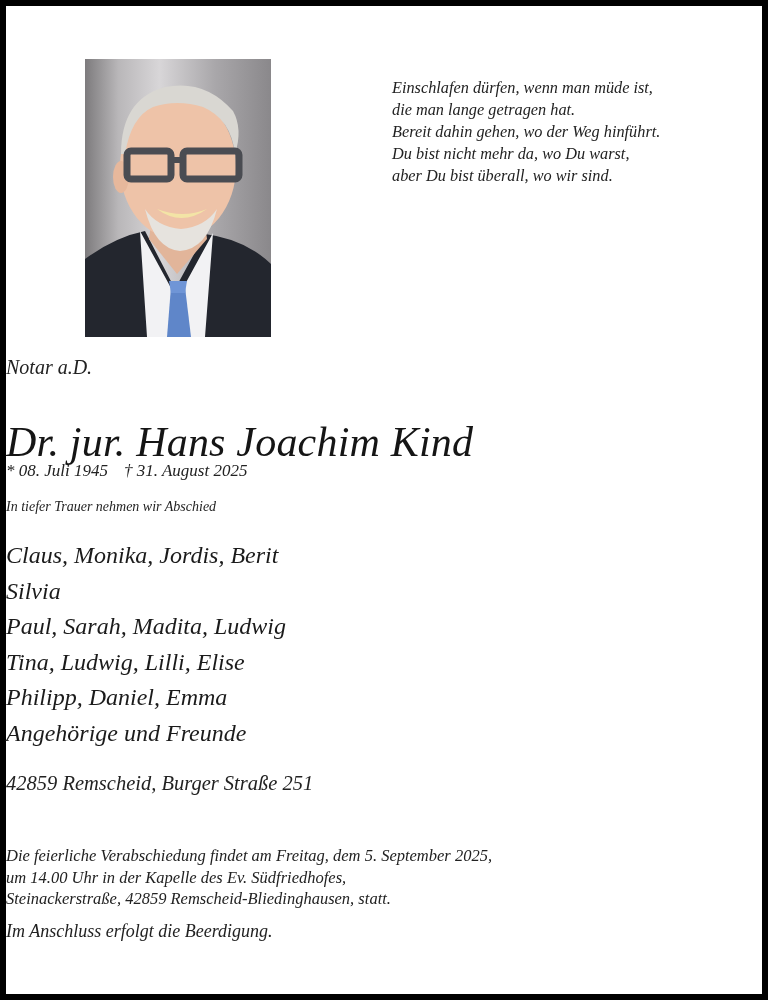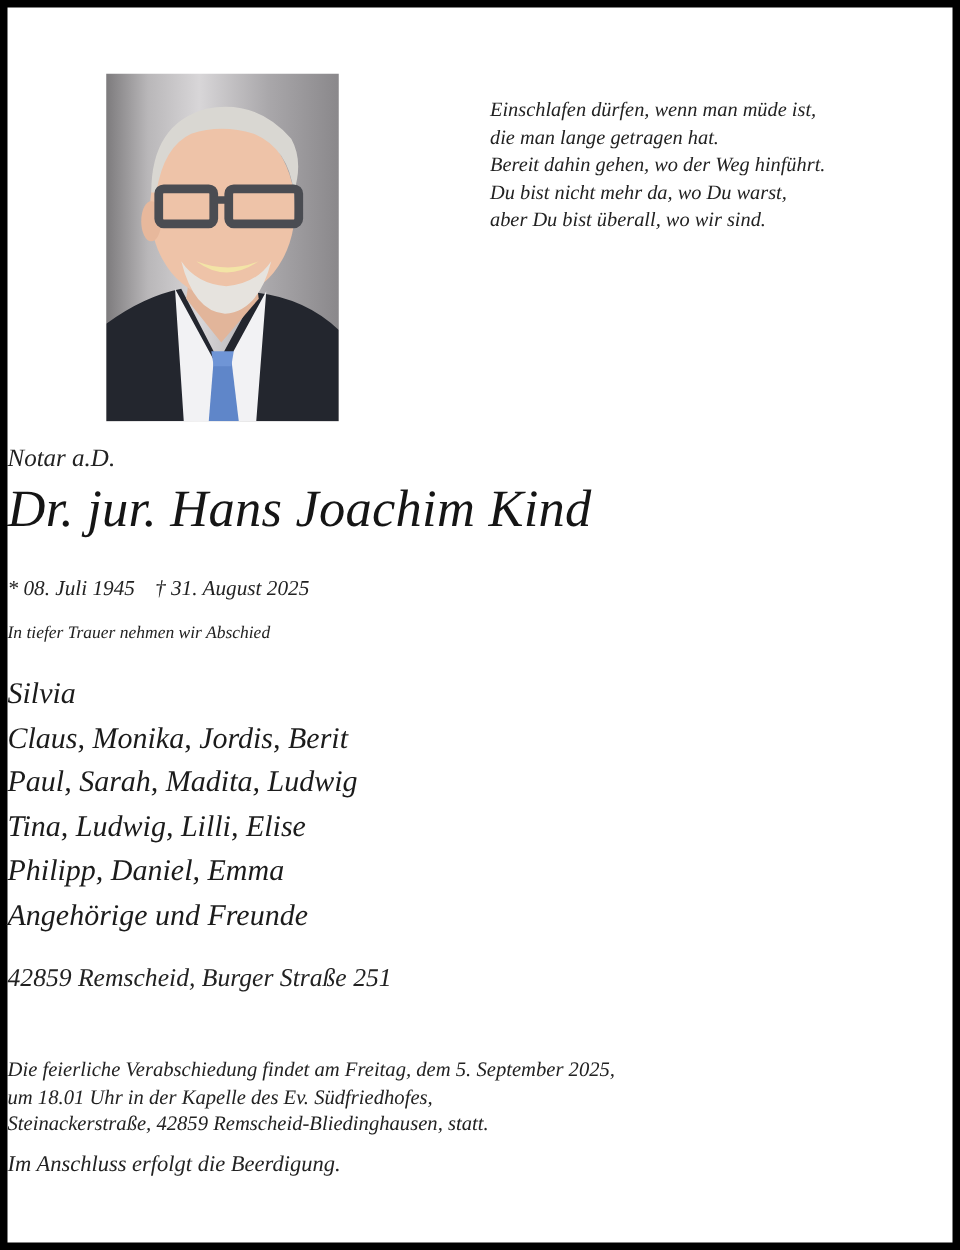--- a/index.html
+++ b/index.html
@@ -4,21 +4,21 @@
 <style>
   html, body { margin: 0; padding: 0; }
   body { width: 768px; height: 1000px; background: #000; font-family: "Liberation Serif", "DejaVu Serif", serif; color: #1a1a1a; }
   .card { position: absolute; left: 6px; top: 6px; width: 756px; height: 988px; background: #fff; }
   .photo { position: absolute; left: 79px; top: 53px; width: 186px; height: 278px; overflow: hidden;
     background: linear-gradient(90deg, #7d7b7d 0%, #b9b7b9 18%, #d8d6d8 40%, #a9a7aa 70%, #8a888b 100%); }
   .poem { position: absolute; left: 386px; top: 71px; font-style: italic; font-size: 16.3px; line-height: 22px; color: #222; }
   .poem div { white-space: nowrap; }
   .center { position: absolute; left: 0; width: 756px; font-style: italic; white-space: nowrap; }
   .title { top: 350px; font-size: 20px; color: #222; }
-  .name { top: 378px; font-size: 42px; color: #151515; letter-spacing: 0.2px; }
+  .name { top: 412px; font-size: 42px; color: #151515; letter-spacing: 0.2px; }
   .dates { top: 455px; font-size: 17px; color: #222; }
   .dates span + span { margin-left: 16px; }
   .farewell { top: 493px; font-size: 14px; color: #222; }
   .family { top: 532px; font-size: 24px; line-height: 35.5px; color: #1b1b1b; }
   .address { top: 766px; font-size: 20.5px; color: #222; }
   .service { top: 839px; font-size: 16.5px; line-height: 21.5px; color: #222; }
   .burial { top: 915px; font-size: 18px; color: #222; }
 </style>
 </head>
 <body>
@@ -62,29 +62,29 @@
   </div>
 
   <div class="center title">Notar a.D.</div>
   <div class="center name">Dr. jur. Hans Joachim Kind</div>
   <div class="center dates">
     <span>* 08. Juli 1945</span><span>† 31. August 2025</span>
   </div>
   <div class="center farewell">In tiefer Trauer nehmen wir Abschied</div>
 
   <div class="center family">
+    <div>Claus, Monika, Jordis, Berit</div>
     <div>Silvia</div>
-    <div>Claus, Monika, Jordis, Berit</div>
     <div>Paul, Sarah, Madita, Ludwig</div>
     <div>Tina, Ludwig, Lilli, Elise</div>
     <div>Philipp, Daniel, Emma</div>
     <div>Angehörige und Freunde</div>
   </div>
 
   <div class="center address">42859 Remscheid, Burger Straße 251</div>
 
   <div class="center service">
     <div>Die feierliche Verabschiedung findet am Freitag, dem 5. September 2025,</div>
-    <div>um 18.01 Uhr in der Kapelle des Ev. Südfriedhofes,</div>
+    <div>um 14.00 Uhr in der Kapelle des Ev. Südfriedhofes,</div>
     <div>Steinackerstraße, 42859 Remscheid-Bliedinghausen, statt.</div>
   </div>
   <div class="center burial">Im Anschluss erfolgt die Beerdigung.</div>
 </div>
 
 </body></html>

